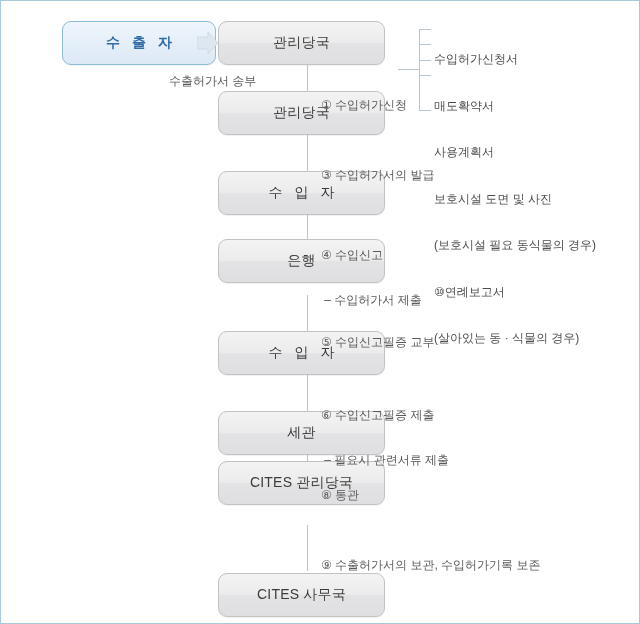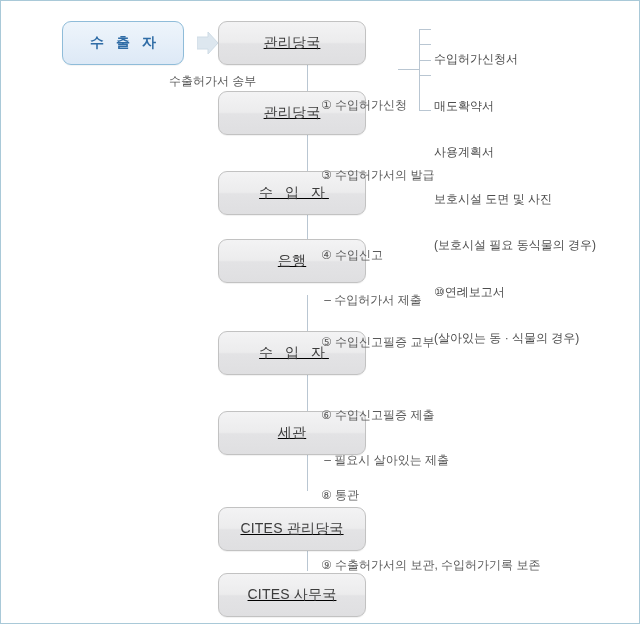--- a/index.html
+++ b/index.html
@@ -23,40 +23,39 @@
     position: absolute;
     box-sizing: border-box;
     border-radius: 9px;
     display: flex;
     align-items: center;
     justify-content: center;
     text-align: center;
   }
   .node.gray {
     left: 217px;
-    width: 148px;
+    width: 167px;
     height: 44px;
     border: 1px solid #c2c2c2;
     background: linear-gradient(to bottom, #f3f3f4 0%, #ececed 48%, #e3e3e5 52%, #dfdfe1 100%);
     box-shadow: 0 1px 1px rgba(0,0,0,0.06);
-    text-decoration: underline;
   }
   .node.gray .node-label {
     font-size: 14px;
     color: #3b3b3b;
     letter-spacing: 0.2px;
   }
   .node.gray.spaced .node-label {
     letter-spacing: 4px;
     text-indent: 4px;
   }
   .node.blue {
     left: 61px;
     top: 20px;
-    width: 122px;
+    width: 154px;
     height: 44px;
     border: 1px solid #8fbcd9;
     background: linear-gradient(to bottom, #eef5fb 0%, #e6eff9 50%, #dde9f6 100%);
     box-shadow: 0 1px 1px rgba(0,0,0,0.05);
   }
   .node.blue .node-label {
     font-size: 14px;
     font-weight: bold;
     color: #2f6ca6;
     letter-spacing: 4px;
@@ -167,21 +166,21 @@
   </div>
   <div class="node gray" style="top:238px;">
     <span class="node-label">은행</span>
   </div>
   <div class="node gray spaced" style="top:330px;">
     <span class="node-label">수 입 자</span>
   </div>
   <div class="node gray" style="top:410px;">
     <span class="node-label">세관</span>
   </div>
-  <div class="node gray" style="top:506px;text-align:right;">
+  <div class="node gray" style="top:460px;text-align:right;">
     <span class="node-label">CITES 관리당국</span>
   </div>
   <div class="node gray" style="top:572px;">
     <span class="node-label">CITES 사무국</span>
   </div>
 
   <div class="step" style="top:67px;">
     <div>① 수입허가신청</div>
   </div>
   <div class="step" style="top:137px;">
@@ -189,21 +188,21 @@
   </div>
   <div class="step" style="top:217px;">
     <div>④ 수입신고</div>
     <div> – 수입허가서 제출</div>
   </div>
   <div class="step" style="top:304px;">
     <div>⑤ 수입신고필증 교부</div>
   </div>
   <div class="step" style="top:377px;">
     <div>⑥ 수입신고필증 제출</div>
-    <div> – 필요시 살아있는 제출</div>
+    <div> – 필요시 관련서류 제출</div>
   </div>
   <div class="step" style="top:457px;">
     <div>⑧ 통관</div>
   </div>
   <div class="step" style="top:527px;">
     <div>⑨ 수출허가서의 보관, 수입허가기록 보존</div>
   </div>
 
   <div class="bracket-lead"></div>
   <div class="bracket-spine"></div>

